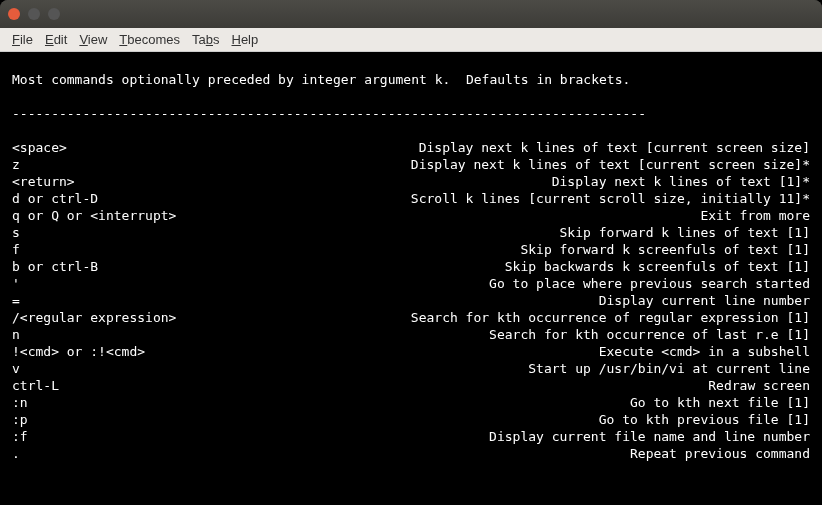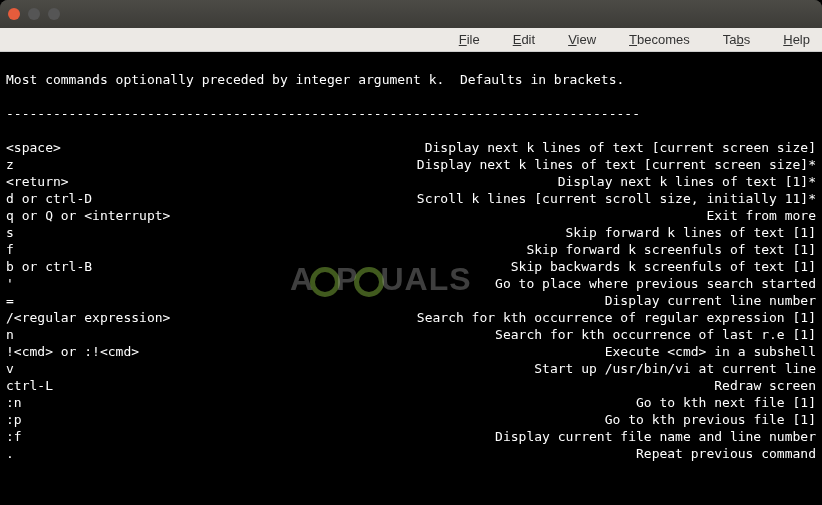--- a/index.html
+++ b/index.html
@@ -4,24 +4,24 @@
   <style>
     * { margin: 0; padding: 0; box-sizing: border-box; }
     body { width: 822px; height: 505px; font-family: sans-serif; background: #000; }
     .window { width: 100%; height: 100%; border-radius: 8px 8px 0 0; overflow: hidden; background: #3c3b37; display: flex; flex-direction: column; }
     .titlebar { height: 28px; background: linear-gradient(#4c4b46, #3c3b37); display: flex; align-items: center; padding: 0 8px; gap: 8px; }
     .window-buttons { display: flex; gap: 8px; }
     .wbtn { width: 12px; height: 12px; border-radius: 50%; }
     .wbtn.close { background: #e55c3c; }
     .wbtn.min { background: #555; }
     .wbtn.max { background: #555; }
-    .menubar { height: 24px; background: #ece9e5; display: flex; align-items: center; padding: 0 6px; gap: 21px; border-bottom: 1px solid #ccc; font-size: 13px; color: #333; justify-content: flex-end; }
+    .menubar { height: 24px; background: #ece9e5; display: flex; align-items: center; padding: 0 6px; gap: 0; border-bottom: 1px solid #ccc; font-size: 13px; color: #333; }
     .menu-item { padding: 2px 6px; cursor: default; }
     .ul { text-decoration: underline; }
-    .terminal { flex: 1; background: #000; color: #fff; font-family: "DejaVu Sans Mono", "Liberation Mono", monospace; font-size: 13px; line-height: 17px; padding: 2px 6px; overflow: hidden; white-space: pre; position: relative; }
+    .terminal { flex: 1; background: #000; color: #fff; font-family: "DejaVu Sans Mono", "Liberation Mono", monospace; font-size: 13px; line-height: 17px; padding: 2px 12px; overflow: hidden; white-space: pre; position: relative; }
     .cmd-row { display: flex; }
     .cmd-key { width: 238px; flex-shrink: 0; }
     .cmd-desc { flex: 1; text-align: right; }
     .watermark { position: absolute; top: 215px; left: 290px; font-size: 32px; font-weight: bold; color: rgba(180,180,180,0.35); font-family: sans-serif; letter-spacing: 1px; pointer-events: none; }
     .watermark .ring { display:inline-block; width:30px; height:30px; border:5px solid rgba(130,180,60,0.5); border-radius:50%; vertical-align: middle; margin: 0 -4px; }
   </style>
 </head>
 <body>
 
 <div class="window">
@@ -39,15 +39,14 @@
     <div class="menu-item"><span class="ul">T</span><span>becomes</span></div>
     <div class="menu-item">Ta<span class="ul">b</span><span>s</span></div>
     <div class="menu-item"><span class="ul">H</span><span>elp</span></div>
   </div>
   <div class="terminal">
 <div>Most commands optionally preceded by integer argument k.  Defaults in brackets.</div>
 <div>---------------------------------------------------------------------------------</div>
 <div id="cmd-list"><div class="cmd-row"><span class="cmd-key">&lt;space&gt;</span><span class="cmd-desc">Display next k lines of text [current screen size]</span></div><div class="cmd-row"><span class="cmd-key">z</span><span class="cmd-desc">Display next k lines of text [current screen size]*</span></div><div class="cmd-row"><span class="cmd-key">&lt;return&gt;</span><span class="cmd-desc">Display next k lines of text [1]*</span></div><div class="cmd-row"><span class="cmd-key">d or ctrl-D</span><span class="cmd-desc">Scroll k lines [current scroll size, initially 11]*</span></div><div class="cmd-row"><span class="cmd-key">q or Q or &lt;interrupt&gt;</span><span class="cmd-desc">Exit from more</span></div><div class="cmd-row"><span class="cmd-key">s</span><span class="cmd-desc">Skip forward k lines of text [1]</span></div><div class="cmd-row"><span class="cmd-key">f</span><span class="cmd-desc">Skip forward k screenfuls of text [1]</span></div><div class="cmd-row"><span class="cmd-key">b or ctrl-B</span><span class="cmd-desc">Skip backwards k screenfuls of text [1]</span></div><div class="cmd-row"><span class="cmd-key">'</span><span class="cmd-desc">Go to place where previous search started</span></div><div class="cmd-row"><span class="cmd-key">=</span><span class="cmd-desc">Display current line number</span></div><div class="cmd-row"><span class="cmd-key">/&lt;regular expression&gt;</span><span class="cmd-desc">Search for kth occurrence of regular expression [1]</span></div><div class="cmd-row"><span class="cmd-key">n</span><span class="cmd-desc">Search for kth occurrence of last r.e [1]</span></div><div class="cmd-row"><span class="cmd-key">!&lt;cmd&gt; or :!&lt;cmd&gt;</span><span class="cmd-desc">Execute &lt;cmd&gt; in a subshell</span></div><div class="cmd-row"><span class="cmd-key">v</span><span class="cmd-desc">Start up /usr/bin/vi at current line</span></div><div class="cmd-row"><span class="cmd-key">ctrl-L</span><span class="cmd-desc">Redraw screen</span></div><div class="cmd-row"><span class="cmd-key">:n</span><span class="cmd-desc">Go to kth next file [1]</span></div><div class="cmd-row"><span class="cmd-key">:p</span><span class="cmd-desc">Go to kth previous file [1]</span></div><div class="cmd-row"><span class="cmd-key">:f</span><span class="cmd-desc">Display current file name and line number</span></div><div class="cmd-row"><span class="cmd-key">.</span><span class="cmd-desc">Repeat previous command</span></div></div>
 
 
-<div class="watermark">A<span class="ring"></span>P<span class="ring"></span>UALS</div>
   </div>
 </div>
 
 </body></html>

